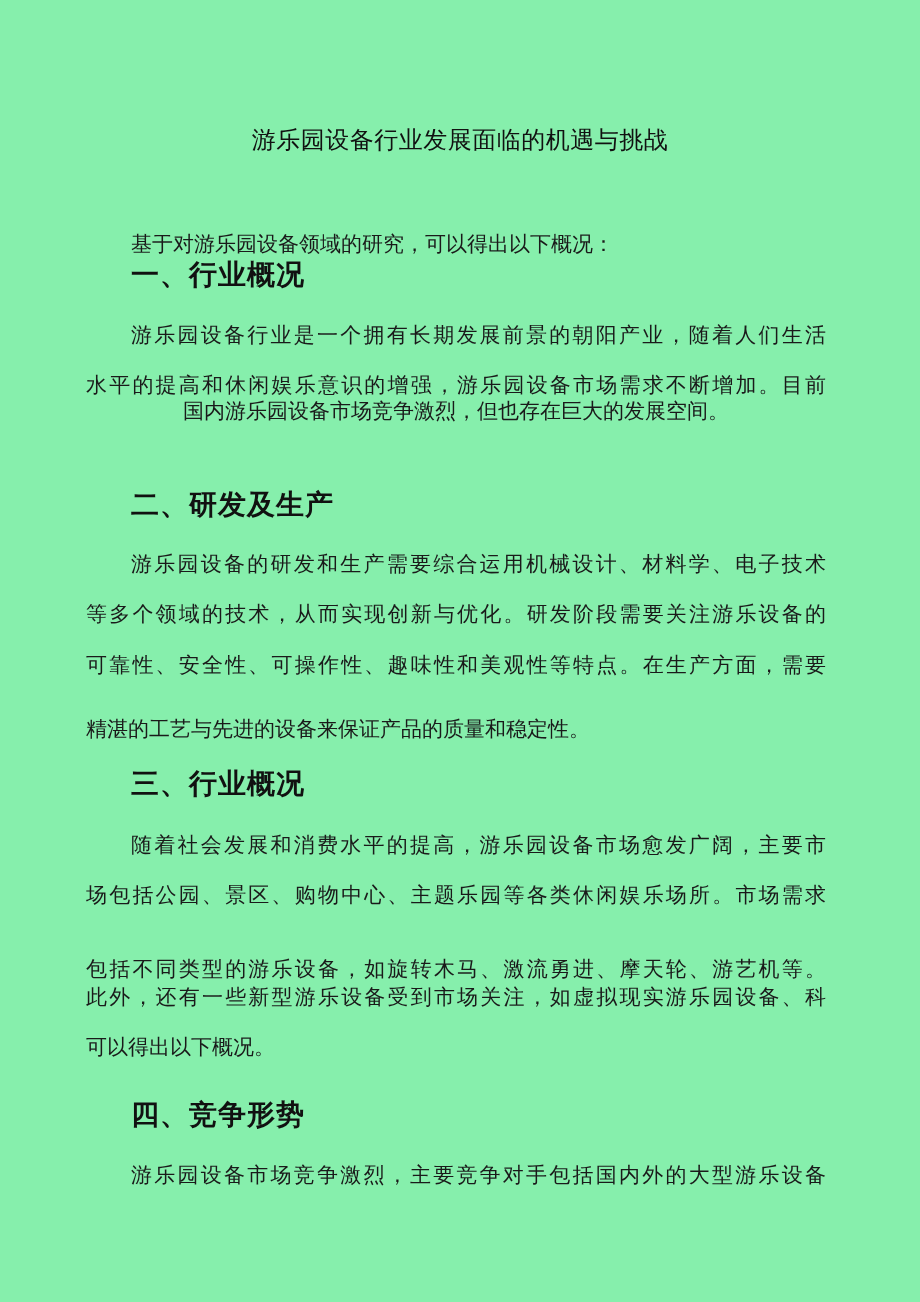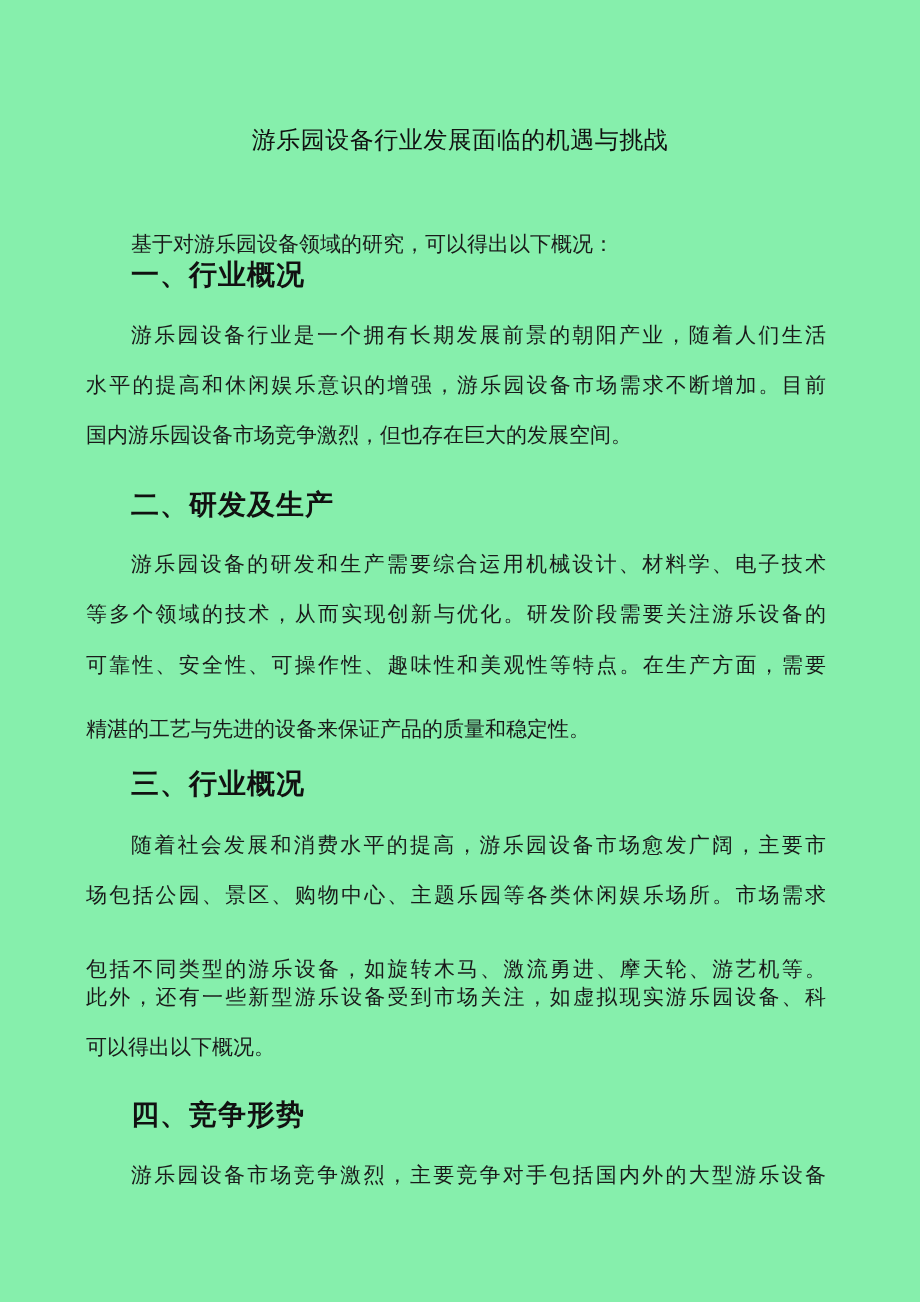--- a/index.html
+++ b/index.html
@@ -65,21 +65,21 @@
 
 <div class="page">
 
   <div class="title">游乐园设备行业发展面临的机遇与挑战</div>
 
   <div class="line indent" style="top:191px;margin-top:38px;">基于对游乐园设备领域的研究，可以得出以下概况：</div>
 
   <div class="heading" style="top:260px;">一、行业概况</div>
   <div class="line justify" style="top:370px;">水平的提高和休闲娱乐意识的增强，游乐园设备市场需求不断增加。目前</div>
   <div class="line indent justify" style="top:320px;">游乐园设备行业是一个拥有长期发展前景的朝阳产业，随着人们生活</div>
-  <div class="line" style="top:420px;">国内游乐园设备市场竞争激烈，但也存在巨大的发展空间。</div>
+  <div class="line" style="top:396px;text-align:center;">国内游乐园设备市场竞争激烈，但也存在巨大的发展空间。</div>
 
   <div class="heading" style="top:490px;">二、研发及生产</div>
   <div class="line indent justify" style="top:549px;">游乐园设备的研发和生产需要综合运用机械设计、材料学、电子技术</div>
   <div class="line justify" style="top:599px;">等多个领域的技术，从而实现创新与优化。研发阶段需要关注游乐设备的</div>
   <div class="line justify" style="top:650px;">可靠性、安全性、可操作性、趣味性和美观性等特点。在生产方面，需要</div>
   <div class="line" style="top:700px;margin-top:14px;">精湛的工艺与先进的设备来保证产品的质量和稳定性。</div>
 
   <div class="heading" style="top:769px;">三、行业概况</div>
   <div class="line indent justify" style="top:830px;">随着社会发展和消费水平的提高，游乐园设备市场愈发广阔，主要市</div>
   <div class="line justify" style="top:880px;">场包括公园、景区、购物中心、主题乐园等各类休闲娱乐场所。市场需求</div>

